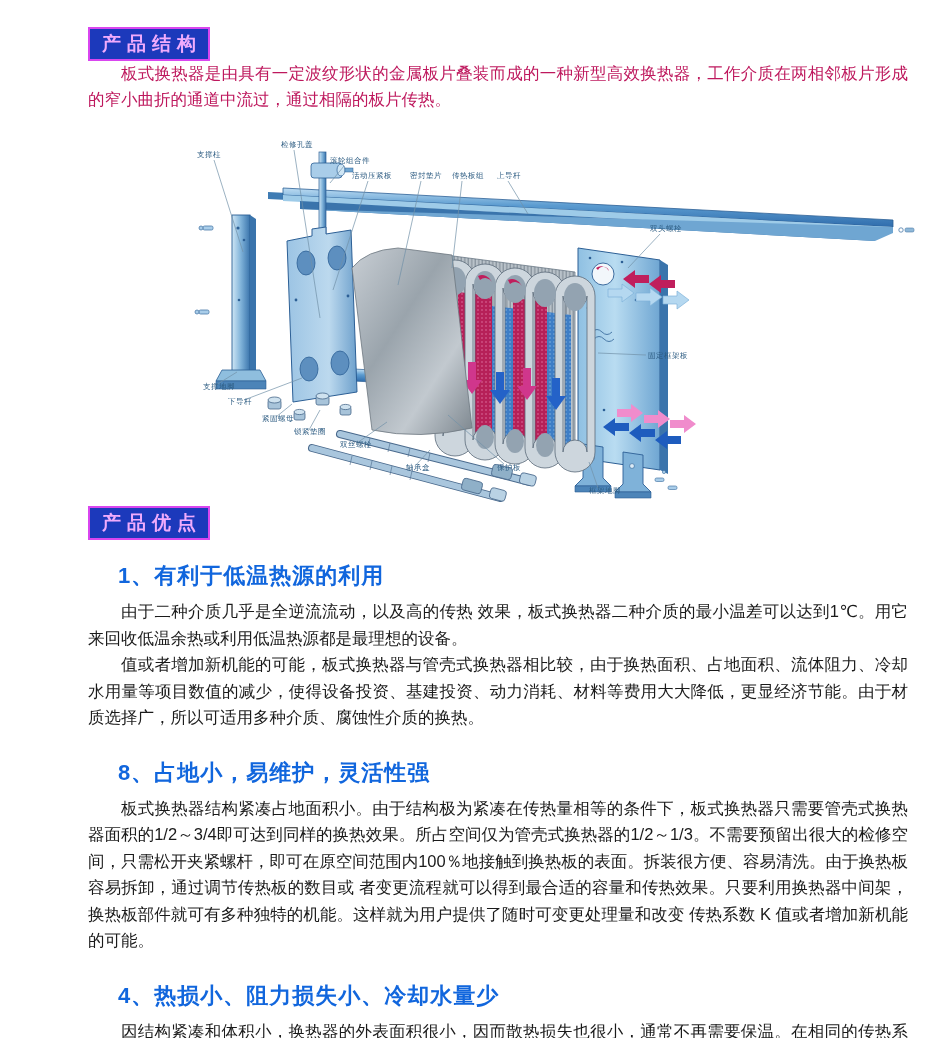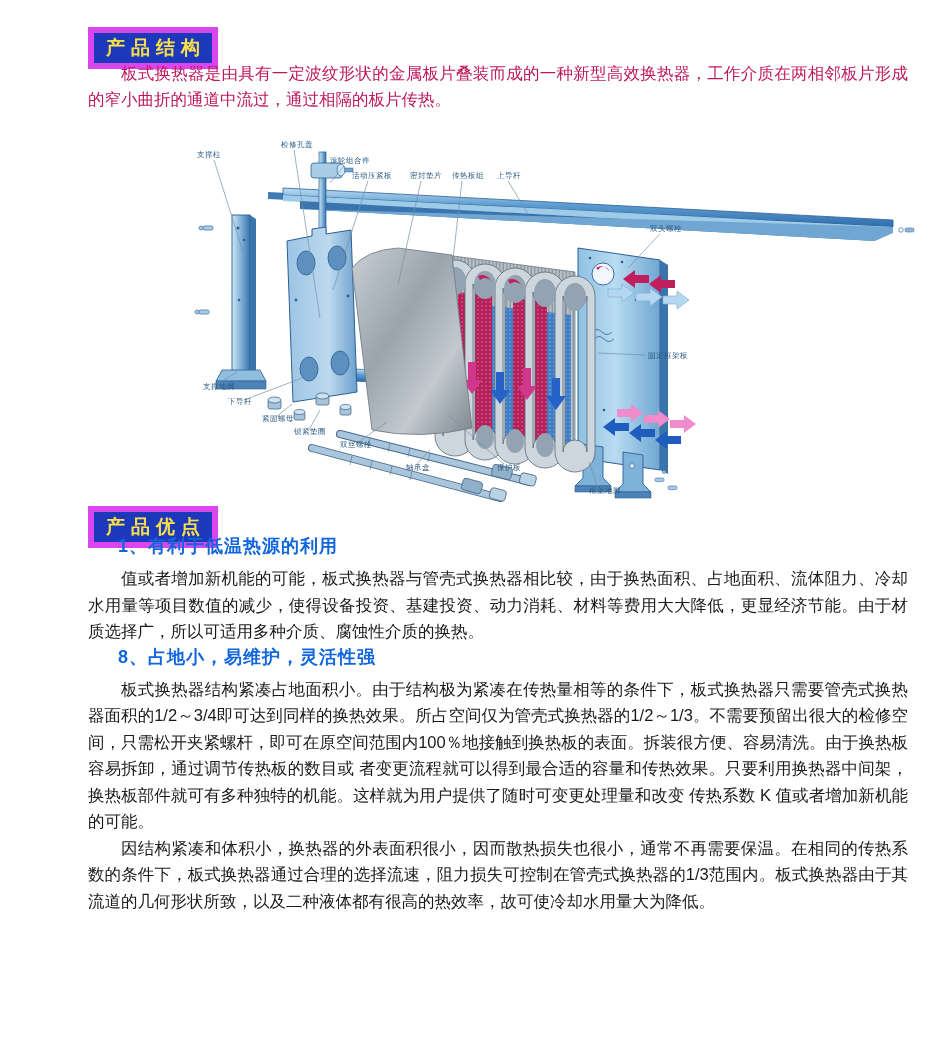--- a/index.html
+++ b/index.html
@@ -2,42 +2,42 @@
 <html><head>
 <meta charset="utf-8">
 <style>
   * { margin:0; padding:0; box-sizing:border-box; }
   html,body { background:#ffffff; }
   body { font-family:"Liberation Sans","DejaVu Sans",sans-serif; }
   .page { position:relative; width:930px; height:1038px; background:#fff; overflow:hidden; }
 
   .hdr {
     position:absolute; left:88px; display:inline-block;
-    background:#1c39bb; color:#fde047; font-weight:bold;
+    background:#1c39bb; color:#f0abfc; font-weight:bold;
     font-size:19px; letter-spacing:6px; line-height:1;
-    padding:5px 6px 6px 12px; border:6px solid #d946ef;
+    padding:5px 6px 6px 12px; border:2px solid #d946ef;
   }
   #hdr-structure { top:27px; }
   #hdr-advantage { top:506px;text-align:center; }
 
   .intro {
     position:absolute; left:88px; top:60px; width:820px;
     font-size:16.5px; line-height:26px; color:#be185d;
     text-indent:2em; text-align:justify;
   }
 
   .diagram { position:absolute; left:0; top:128px; width:930px; height:380px; }
   .diagram svg { width:100%; height:100%; display:block; }
   .dlabel { font-size:7.5px; fill:#2d5c82; letter-spacing:0.5px; }
   .leader { stroke:#7191a8; stroke-width:0.7; fill:none; }
 
   .advantages { position:absolute; left:88px; top:534px; width:820px; }
   .adv-title {
-    color:#1166dd; font-size:18px; font-weight:bold;
-    margin:0 0 7px 30px; letter-spacing:1px;
+    color:#1166dd; font-size:22px; font-weight:bold;
+    margin:27px 0 7px 30px; letter-spacing:1px;
   }
   .adv-body {
     font-size:16.5px; line-height:26.5px; color:#1a1a1a;
     text-indent:2em; text-align:justify; margin:0;
   }
 </style>
 </head>
 <body>
 
 <div class="page">
@@ -297,19 +297,21 @@
         <text class="dlabel" x="497" y="470">保护板</text>
         <text class="dlabel" x="589" y="493">框架地脚</text>
       </g>
     </svg>
   </div>
 
   <div class="hdr" id="hdr-advantage">产品优点</div>
 
   <div class="advantages">
     <div class="adv-title">1、有利于低温热源的利用</div>
+    <p class="adv-body">由于二种介质几乎是全逆流流动，以及高的传热 效果，板式换热器二种介质的最小温差可以达到1℃。用它来回收低温余热或利用低温热源都是最理想的设备。</p>
     <p class="adv-body">值或者增加新机能的可能，板式换热器与管壳式换热器相比较，由于换热面积、占地面积、流体阻力、冷却水用量等项目数值的减少，使得设备投资、基建投资、动力消耗、材料等费用大大降低，更显经济节能。由于材质选择广，所以可适用多种介质、腐蚀性介质的换热。</p>
     <div class="adv-title">8、占地小，易维护，灵活性强</div>
     <p class="adv-body">板式换热器结构紧凑占地面积小。由于结构极为紧凑在传热量相等的条件下，板式换热器只需要管壳式换热器面积的1/2～3/4即可达到同样的换热效果。所占空间仅为管壳式换热器的1/2～1/3。不需要预留出很大的检修空间，只需松开夹紧螺杆，即可在原空间范围内100％地接触到换热板的表面。拆装很方便、容易清洗。由于换热板容易拆卸，通过调节传热板的数目或 者变更流程就可以得到最合适的容量和传热效果。只要利用换热器中间架，换热板部件就可有多种独特的机能。这样就为用户提供了随时可变更处理量和改变 传热系数 K 值或者增加新机能的可能。</p>
+    <div class="adv-title">4、热损小、阻力损失小、冷却水量少</div>
     <p class="adv-body">因结构紧凑和体积小，换热器的外表面积很小，因而散热损失也很小，通常不再需要保温。在相同的传热系数的条件下，板式换热器通过合理的选择流速，阻力损失可控制在管壳式换热器的1/3范围内。板式换热器由于其流道的几何形状所致，以及二种液体都有很高的热效率，故可使冷却水用量大为降低。</p>
   </div>
 
 </div>
 
 </body></html>

